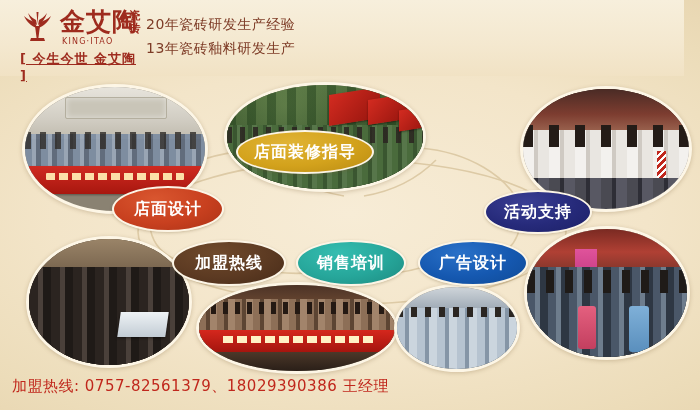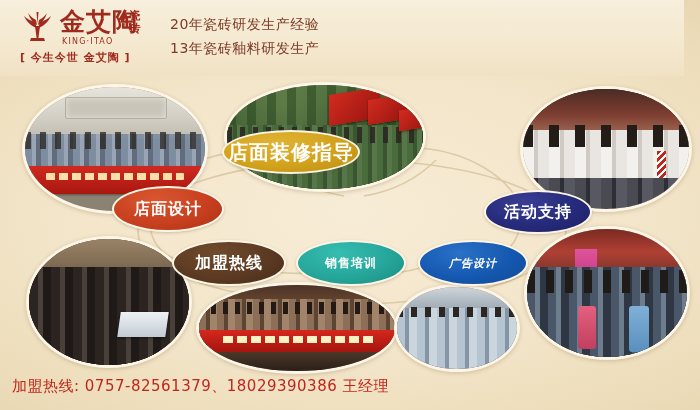--- a/index.html
+++ b/index.html
@@ -31,25 +31,25 @@
     position:absolute;left:48px;top:31px;
     font-size:8px;font-weight:normal;color:#9e2b1e;letter-spacing:1.2px;
   }
   .logo-side{
     position:absolute;left:110px;top:3px;width:22px;
     font-size:11px;font-weight:bold;color:#9e2b1e;line-height:13px;
     text-align:center;
   }
   .logo-slogan{
     position:absolute;left:6px;top:44px;
-    font-size:11px;font-weight:bold;color:#9e2b1e;letter-spacing:1px;
+    font-size:13px;font-weight:bold;color:#9e2b1e;letter-spacing:1px;text-decoration:underline;
   }
   .head-lines{position:absolute;left:146px;top:12px;}
   .head-lines div{
-    font-size:14px;color:#7d3b26;line-height:24px;letter-spacing:0.5px;margin-left:24px;
+    font-size:14px;color:#7d3b26;line-height:24px;letter-spacing:0.5px;
   }
   
   .photo{
     position:absolute;border-radius:50%;
     border:3px solid #fdf6e6;overflow:hidden;
     box-shadow:0 1px 4px rgba(120,90,50,.28);
     background:#8a8272;
     z-index:3;
   }
   .photo .inner{position:absolute;inset:0;}
@@ -317,42 +317,42 @@
     <div class="inner">
         <div class="shopfront"></div>
         <div class="pink"></div>
       <div class="crowd"></div>
         <div class="heads"></div>
       <div class="pinkshirt"></div>
         <div class="blueshirt"></div>
       </div>
   </div>
 
-  <div class="pill" style="left:222px;top:130px;width:134px;height:40px;font-size:20px;background:radial-gradient(ellipse at 38% 28%,#e0b334,#d3a21c 55%,#b88a12 100%);">
+  <div class="pill" style="left:236px;top:130px;width:134px;height:40px;font-size:16px;background:radial-gradient(ellipse at 38% 28%,#e0b334,#d3a21c 55%,#b88a12 100%);">
     <span>店面装修指导</span>
   </div>
 
 
   <div class="pill" style="left:112px;top:186px;width:108px;height:42px;font-size:16px;background:radial-gradient(ellipse at 38% 26%,#d9562f,#c8401f 55%,#ab3216 100%);">
     <span>店面设计</span>
   </div>
 
   <div class="pill" style="left:484px;top:190px;width:104px;height:40px;font-size:16px;background:radial-gradient(ellipse at 38% 26%,#3a3f94,#262a7a 55%,#1c2066 100%);text-align:right;">
     <span>活动支持</span>
   </div>
 
   <div class="pill" style="left:172px;top:240px;width:110px;height:42px;font-size:16px;background:radial-gradient(ellipse at 38% 26%,#6f4a2c,#5c3a22 55%,#472b18 100%);">
     <span>加盟热线</span>
   </div>
 
-  <div class="pill" style="left:296px;top:240px;width:106px;height:42px;font-size:12px;background:radial-gradient(ellipse at 38% 26%,#35bdb0,#26a69a 55%,#1d8a80 100%);justify-content:center;">
+  <div class="pill" style="left:296px;top:240px;width:106px;height:42px;font-size:16px;background:radial-gradient(ellipse at 38% 26%,#35bdb0,#26a69a 55%,#1d8a80 100%);justify-content:center;">
     <span>销售培训</span>
   </div>
 
-  <div class="pill" style="left:418px;top:240px;width:106px;height:42px;font-size:11px;background:radial-gradient(ellipse at 38% 26%,#2a71c8,#1558b0 55%,#104a95 100%);font-style:italic;">
+  <div class="pill" style="left:418px;top:240px;width:106px;height:42px;font-size:16px;background:radial-gradient(ellipse at 38% 26%,#2a71c8,#1558b0 55%,#104a95 100%);">
     <span>广告设计</span>
   </div>
 
 
   <div class="header">
     <div class="logo-wrap">
       <svg class="crown" viewBox="0 0 40 32" xmlns="http://www.w3.org/2000/svg">
         <g fill="#9e2b1e">
           <path d="M19 31 L17 16 L22 16 L20 31 Z"></path>
           <path d="M19 18 C13 16 9 12 6 6 C9 9 13 11 17 12 Z"></path>

